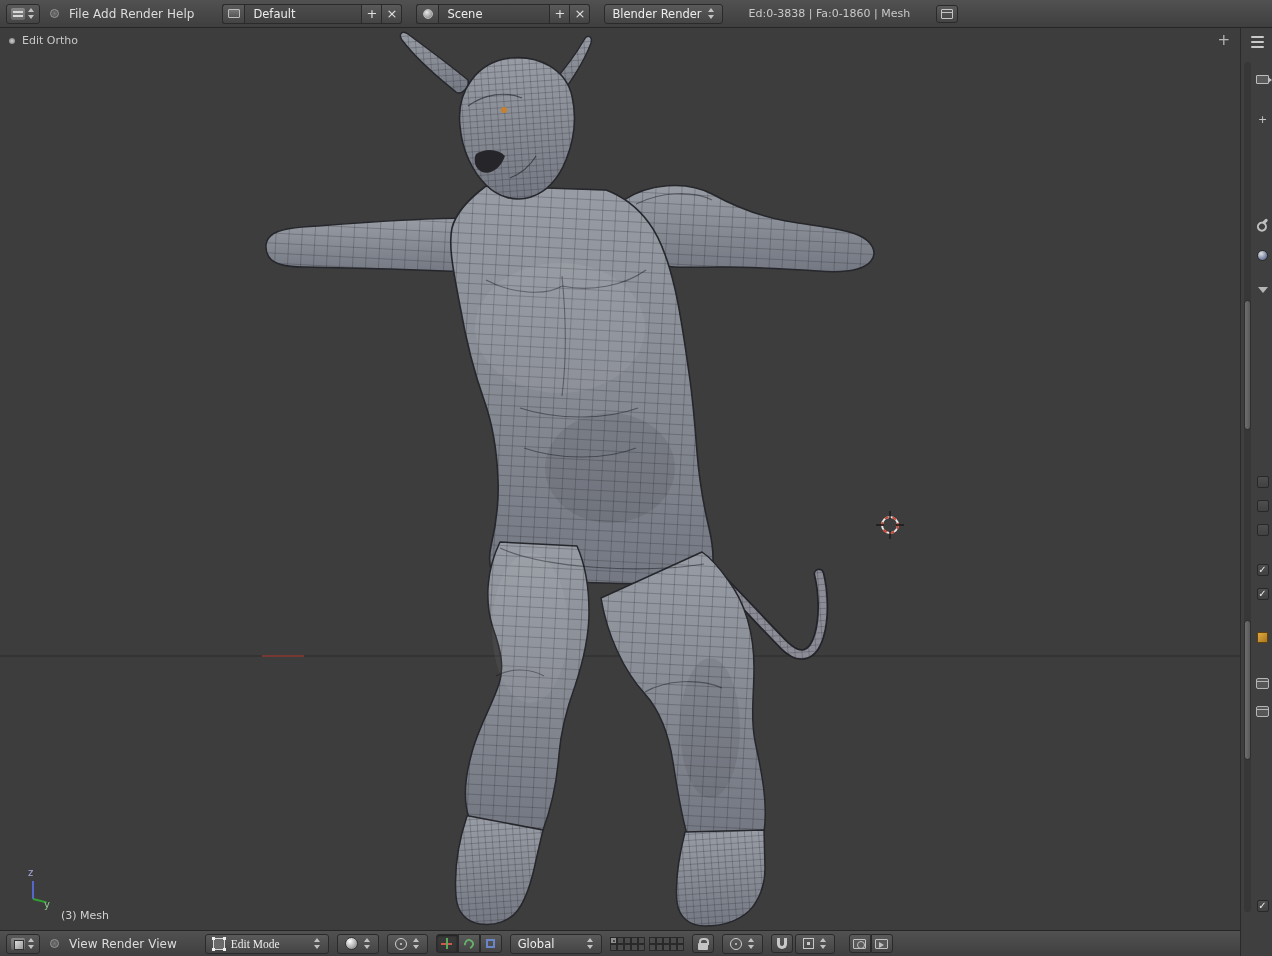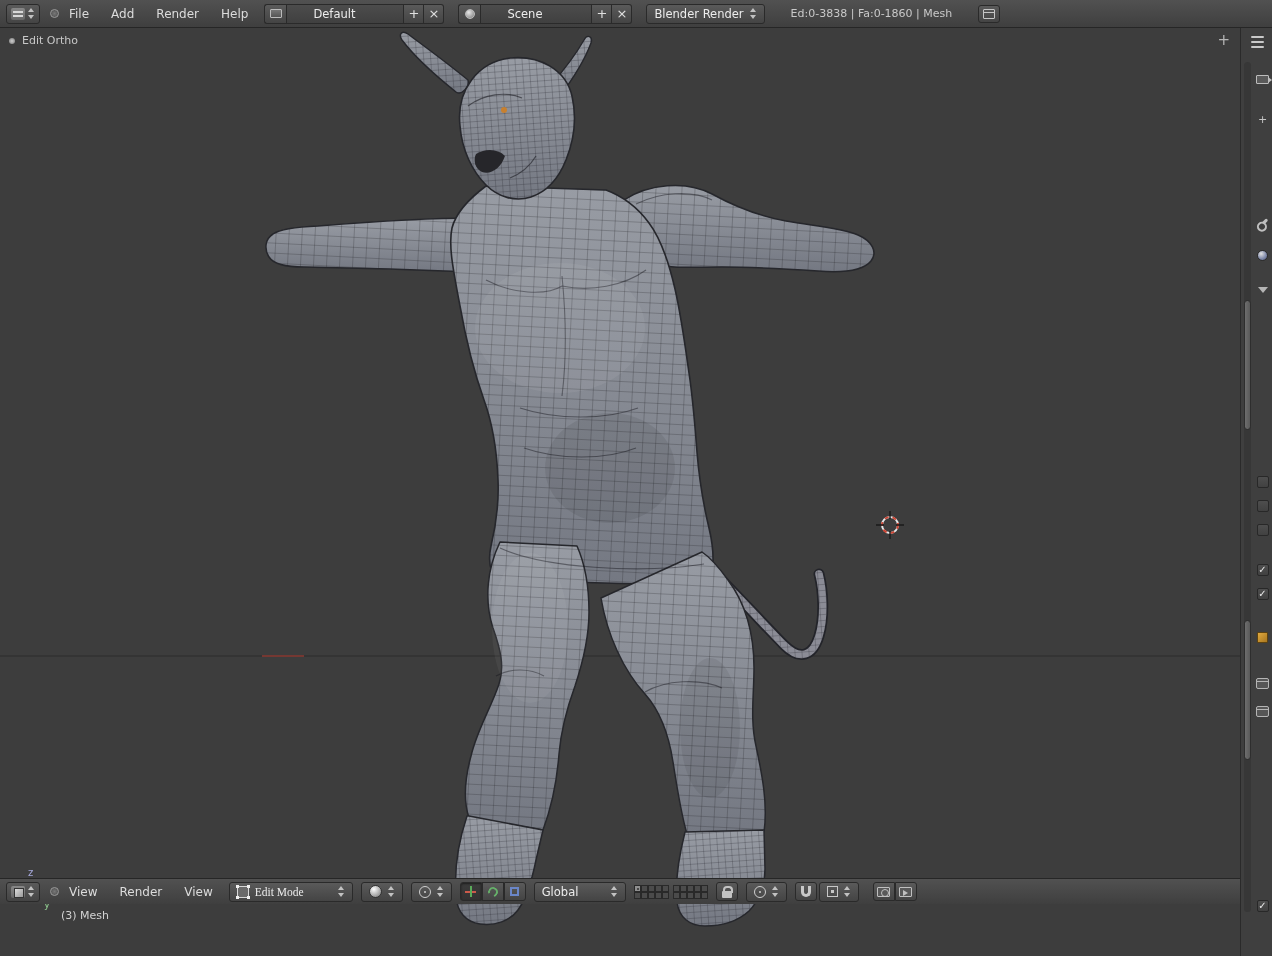--- a/index.html
+++ b/index.html
@@ -2,38 +2,38 @@
 <html><head>
 <meta charset="utf-8">
 <style>
   html,body{margin:0;padding:0;background:#2b2b2b;}
   *{box-sizing:border-box;font-family:"DejaVu Sans","Liberation Sans",sans-serif;}
   .app{position:relative;width:1272px;height:956px;overflow:hidden;background:#3d3d3d;-webkit-user-select:none;user-select:none;}
 
   
   .bar{position:absolute;left:0;display:flex;align-items:center;background:linear-gradient(#515151,#3f3f3f);border-bottom:1px solid #262626;color:#dcdcdc;font-size:12px;}
   .top-bar{top:0;width:1272px;height:28px;}
-  .view-bar{top:878px;width:1240px;height:26px;border-top:1px solid #262626;border-bottom:none;}
+  .view-bar{top:930px;width:1240px;height:26px;border-top:1px solid #262626;border-bottom:none;}
 
   .editor-select{display:flex;align-items:center;gap:3px;margin-left:6px;height:20px;padding:0 4px;background:linear-gradient(#5a5a5a,#444);border:1px solid #2a2a2a;border-radius:3px;cursor:pointer;}
   .ed-icon{width:14px;height:12px;border-radius:2px;background:linear-gradient(#888,#666);position:relative;}
   .ed-icon.info::before{content:"";position:absolute;left:2px;right:2px;top:3px;height:2px;background:#d8d8d8;box-shadow:0 4px 0 #d8d8d8;}
   .ed-icon.v3d::before{content:"";position:absolute;left:3px;top:2px;width:8px;height:8px;background:linear-gradient(135deg,#ddd,#999);border:1px solid #333;}
   .updown{width:7px;height:11px;position:relative;display:inline-block;}
   .updown::before{content:"";position:absolute;top:0;left:0;border-left:3.5px solid transparent;border-right:3.5px solid transparent;border-bottom:4px solid #c2c2c2;}
   .updown::after{content:"";position:absolute;bottom:0;left:0;border-left:3.5px solid transparent;border-right:3.5px solid transparent;border-top:4px solid #c2c2c2;}
   .collapse-dot{width:9px;height:9px;border:1px solid #9a9a9a;border-radius:50%;margin:0 8px 0 10px;background:radial-gradient(#777,#4a4a4a);cursor:pointer;flex:none;}
-  .menus{display:flex;align-items:center;gap:18px;margin-right:14px;}
+  .menus{display:flex;align-items:center;margin-right:26px;}
   .menu{cursor:pointer;padding:2px 2px;white-space:nowrap;}
 
   .browse{display:flex;align-items:stretch;height:20px;margin-right:14px;}
   .bicon{width:22px;background:linear-gradient(#5a5a5a,#444);border:1px solid #2a2a2a;border-right:none;border-radius:3px 0 0 3px;display:flex;align-items:center;justify-content:center;cursor:pointer;}
   .bicon .pict{width:12px;height:9px;border:1px solid #bbb;border-radius:1px;background:linear-gradient(#777,#555);position:relative;}
   .bicon .pict.ball{width:10px;height:10px;border-radius:50%;background:radial-gradient(circle at 35% 30%,#e8e8e8,#777);}
-  .field{display:flex;align-items:center;padding:0 26px;background:linear-gradient(#4c4c4c,#404040);border:1px solid #2a2a2a;color:#ececec;font-size:11.5px;cursor:text;}
+  .field{display:flex;align-items:center;padding:0 8px;background:linear-gradient(#4c4c4c,#404040);border:1px solid #2a2a2a;color:#ececec;font-size:11.5px;cursor:text;}
   .field.w1{width:118px;}
   .field.w2{width:112px;}
   .mini{width:20px;border:1px solid #2a2a2a;border-left:none;background:linear-gradient(#5a5a5a,#444);color:#e0e0e0;font-size:13px;line-height:1;display:flex;align-items:center;justify-content:center;cursor:pointer;padding:0;}
   .mini.last{border-radius:0 3px 3px 0;}
 
   .dropdown{display:flex;align-items:center;gap:6px;height:20px;padding:0 7px;background:linear-gradient(#5a5a5a,#444);border:1px solid #2a2a2a;border-radius:3px;cursor:pointer;white-space:nowrap;font-size:11.5px;color:#ececec;justify-content:space-between;}
   .stats{margin-left:26px;font-size:11px;color:#c9c9c9;white-space:nowrap;}
   .win-btn{margin-left:26px;width:22px;height:18px;background:linear-gradient(#5a5a5a,#444);border:1px solid #2a2a2a;border-radius:3px;display:flex;align-items:center;justify-content:center;cursor:pointer;}
   .win-btn .pict{width:12px;height:10px;border:1px solid #c5c5c5;border-radius:1px;position:relative;}
   .win-btn .pict::before{content:"";position:absolute;left:0;right:0;top:2px;height:1px;background:#c5c5c5;}

